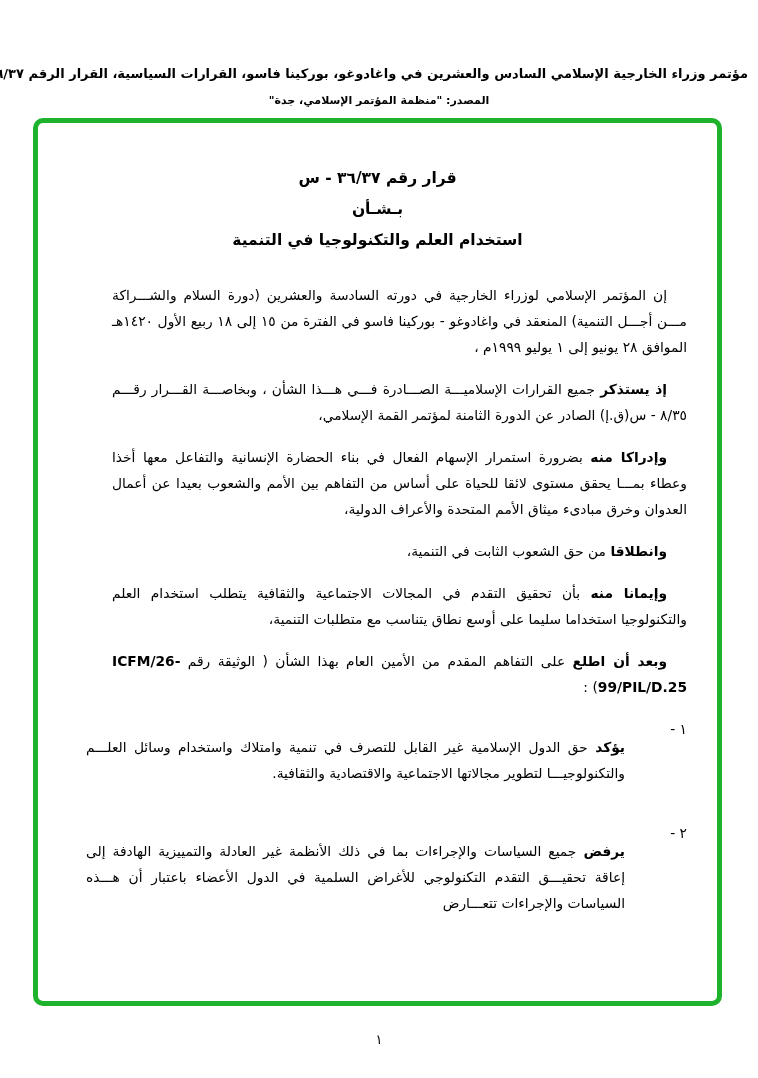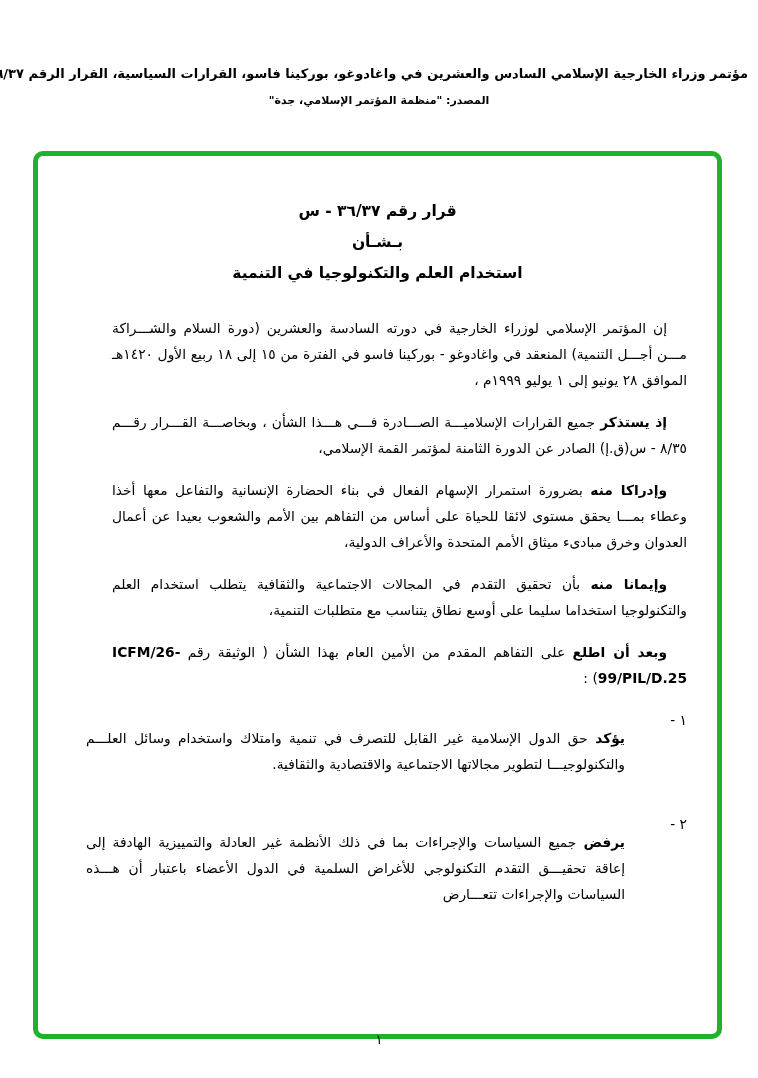--- a/index.html
+++ b/index.html
@@ -24,21 +24,21 @@
   .doc-source {
     position: absolute;
     top: 94px; left: 10px; right: 10px;
     direction: rtl;
     text-align: center;
     font-size: 11px;
     font-weight: 700;
   }
   .frame {
     position: absolute;
-    left: 33px; top: 151px;
+    left: 33px; top: 118px;
     width: 689px; height: 888px;
     box-sizing: border-box;
     border: 5px solid #1eb22d;
     border-radius: 10px;
     padding: 40px 30px 0 30px;
     background: #ffffff;
   }
   .title-line {
     direction: rtl;
     text-align: center;
@@ -102,20 +102,21 @@
     <div class="title-line">استخدام العلم والتكنولوجيا في التنمية</div>
 
     <div class="preamble">
   <p class="body-para"><b class="lead"></b><span>إن المؤتمر الإسلامي لوزراء الخارجية في دورته السادسة والعشرين (دورة السلام والشـــراكة مـــن أجـــل التنمية) المنعقد في واغادوغو - بوركينا فاسو في الفترة من ١٥ إلى ١٨ ربيع الأول ١٤٢٠هـ الموافق ٢٨ يونيو إلى ١ يوليو ١٩٩٩م ،</span><b class="doc-ref"></b><span></span></p>
 
   <p class="body-para"><b class="lead">إذ يستذكر</b><span> جميع القرارات الإسلاميـــة الصـــادرة فـــي هـــذا الشأن ، وبخاصـــة القـــرار رقـــم ٨/٣٥ - س(ق.إ) الصادر عن الدورة الثامنة لمؤتمر القمة الإسلامي،</span><b class="doc-ref"></b><span></span></p>
 
 
   <p class="body-para"><b class="lead">وإدراكا منه</b><span> بضرورة استمرار الإسهام الفعال في بناء الحضارة الإنسانية والتفاعل معها أخذا وعطاء بمـــا يحقق مستوى لائقا للحياة على أساس من التفاهم بين الأمم والشعوب بعيدا عن أعمال العدوان وخرق مبادىء ميثاق الأمم المتحدة والأعراف الدولية،</span><b class="doc-ref"></b><span></span></p>
 
+  <p class="body-para"><b class="lead">وانطلاقا</b><span> من حق الشعوب الثابت في التنمية،</span><b class="doc-ref"></b><span></span></p>
 
   <p class="body-para"><b class="lead">وإيمانا منه</b><span> بأن تحقيق التقدم في المجالات الاجتماعية والثقافية يتطلب استخدام العلم والتكنولوجيا استخداما سليما على أوسع نطاق يتناسب مع متطلبات التنمية،</span><b class="doc-ref"></b><span></span></p>
 
 
   <p class="body-para"><b class="lead">وبعد أن اطلع</b><span> على التفاهم المقدم من الأمين العام بهذا الشأن ( الوثيقة رقم </span><b class="doc-ref">ICFM/26-99/PIL/D.25</b><span>) :</span></p>
 </div>
 
     <div class="operative">
   <div class="op-item">
     <span class="item-num">١ -</span>

